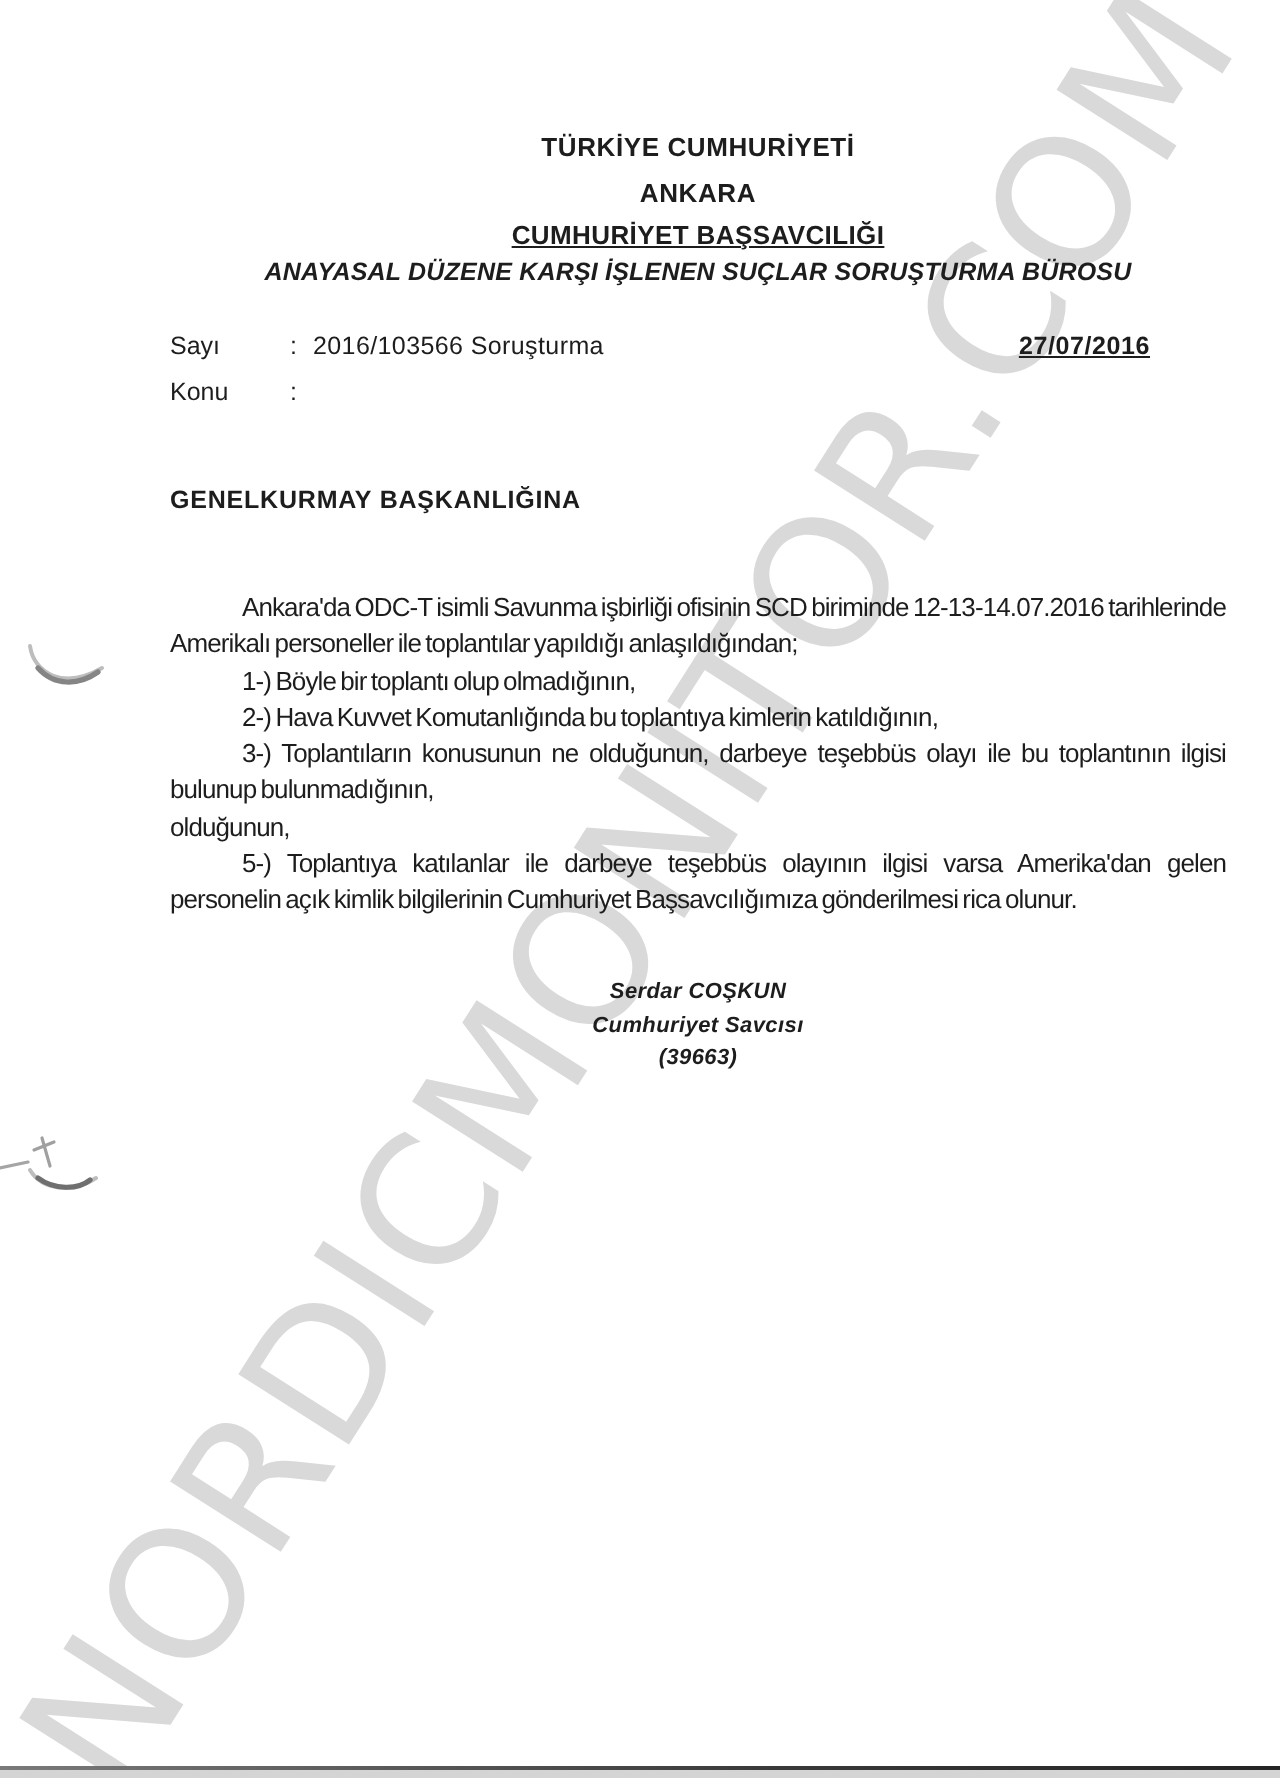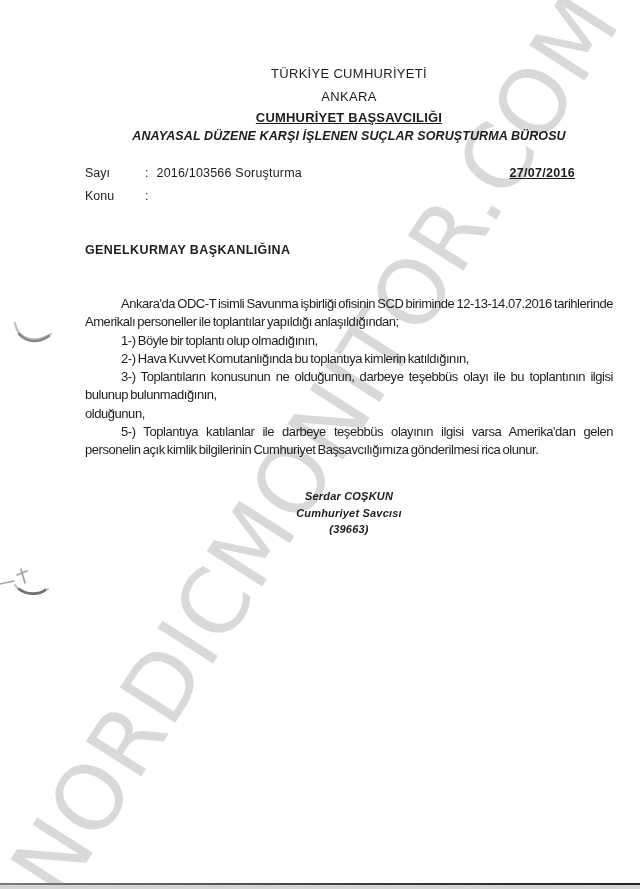--- a/index.html
+++ b/index.html
@@ -22,21 +22,21 @@
     font-weight:400;
     letter-spacing:1px;
     color:#d9d9d9;
     white-space:nowrap;
     z-index:1;
     user-select:none;
   }
   .content{position:absolute;inset:0;z-index:2;}
   
   .header{position:absolute;top:66px;left:85px;width:528px;text-align:center;}
-  .hline1,.hline2{font-size:13px;font-weight:normal;letter-spacing:.3px;line-height:15px;margin-bottom:8px;}
+  .hline1,.hline2{font-size:13px;font-weight:bold;letter-spacing:.3px;line-height:15px;margin-bottom:8px;}
   .hline2{margin-bottom:6px;}
   .hline3{font-size:13px;font-weight:bold;letter-spacing:.2px;line-height:15px;text-decoration:underline;margin-bottom:4px;text-align:center;}
   .hline4{font-size:12.5px;font-weight:bold;font-style:italic;letter-spacing:.1px;line-height:15px;}
   
   .meta{position:absolute;top:166px;left:85px;width:420px;font-size:12.5px;line-height:14px;}
   .meta-row{margin-bottom:9px;}
   .meta-label{display:inline-block;width:60px;font-weight:normal;}
   .meta-sep{display:inline-block;width:8px;}
   .meta-value{letter-spacing:.2px;}
   .date{

